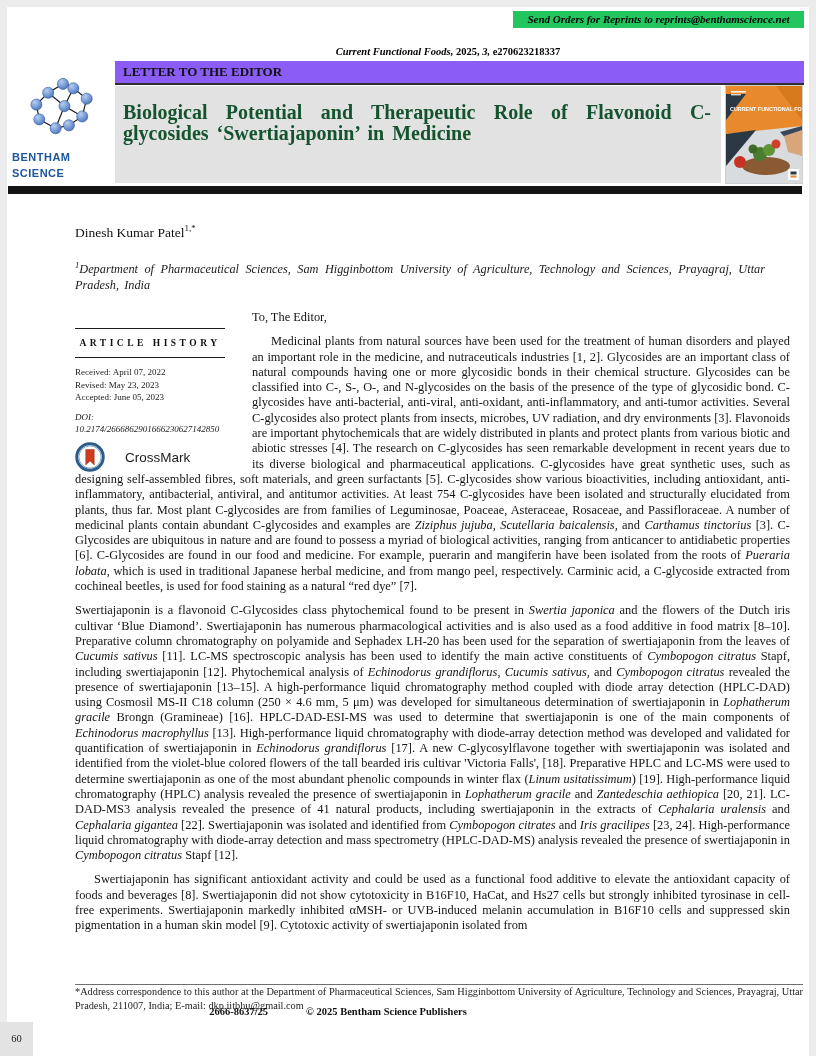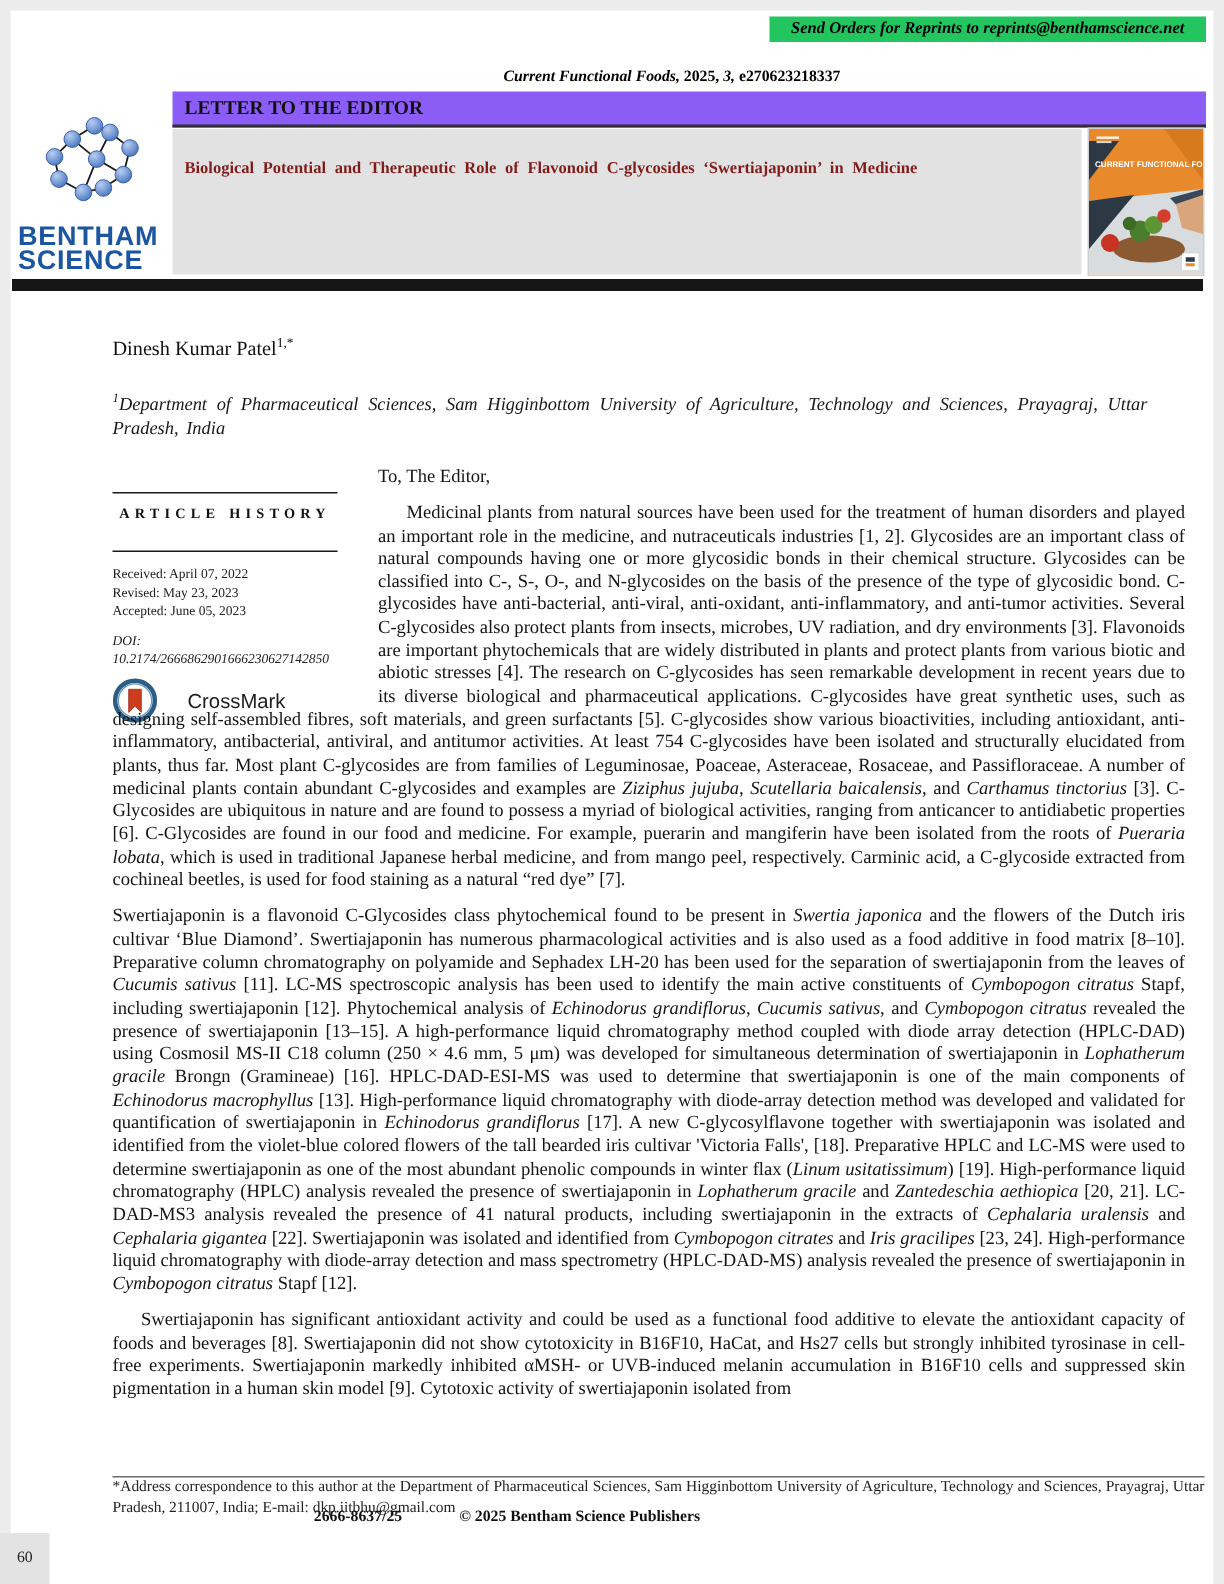--- a/index.html
+++ b/index.html
@@ -15,28 +15,28 @@
               background:#22c55e;font-weight:bold;font-style:italic;font-size:11px;
               text-align:center;line-height:17px;color:#000;}
   .citation{position:absolute;left:0;top:46px;width:896px;text-align:center;
             font-size:10.5px;font-weight:bold;color:#000;}
   .citation .it{font-style:italic;}
 
   .label-band{position:absolute;left:115px;top:61px;width:689px;height:22px;
               background:#8b5cf6;border-bottom:2.5px solid #2f2f2f;}
   .label-band .label{font-weight:bold;font-size:13px;line-height:22px;padding-left:8px;color:#111;}
   .title-band{position:absolute;left:115px;top:85.5px;width:606px;height:97px;background:#e2e2e2;}
-  .article-title{margin:0;padding:16px 10px 0 8px;font-size:11px;font-weight:bold;
-                 text-align:justify;word-spacing:3px;line-height:21px;color:#7f1d1d;}
+  .article-title{margin:0;padding:16px 10px 0 8px;font-size:20px;font-weight:bold;
+                 text-align:justify;word-spacing:3px;line-height:21px;color:#14532d;}
 
   
   .logo-wrap{position:absolute;left:12px;top:76px;width:100px;}
   .logo-mol{display:block;margin-left:14px;}
   .logo-text{font-family:"Liberation Sans", sans-serif;font-weight:bold;color:#1c56a0;
-             font-size:18px;line-height:15.5px;letter-spacing:0.5px;margin-top:2px;}
+             font-size:11px;line-height:15.5px;letter-spacing:0.5px;margin-top:2px;}
 
   
   .cover{position:absolute;left:726px;top:85.5px;width:76px;height:97px;box-shadow:0 0 0 1px #cfcfcf;}
 
   .black-bar{position:absolute;left:8px;top:186px;width:794px;height:8px;background:#151515;}
 
   
   .author-line{position:absolute;left:75px;top:223px;font-size:13.5px;color:#111;}
   .author-line sup{font-size:9px;}
   .affiliation{position:absolute;left:75px;top:258px;width:690px;font-style:italic;
@@ -47,21 +47,21 @@
   .body-text{position:absolute;left:75px;top:310px;width:727px;font-size:12.4px;
              line-height:15.3px;text-align:justify;color:#141414;}
   .body-text p{margin:0 12px 9px 0;}
   .body-text p.indent{text-indent:19px;}
   .salutation{margin:0 0 4px 0;}
   .left-float{float:left;width:167px;height:160px;margin-right:10px;}
 
   .article-history{margin-top:18px;width:150px;border-top:1.5px solid #1a1a1a;
                    font-family:"Liberation Serif", serif;text-align:left;}
   .ah-heading{text-align:center;font-size:9.5px;font-weight:bold;letter-spacing:3.5px;
-              padding:7px 0 16px 0;border-bottom:1.5px solid #1a1a1a;color:#111;}
+              padding:7px 0 6px 0;border-bottom:1.5px solid #1a1a1a;color:#111;}
   .ah-dates{margin-top:8px;font-size:9px;line-height:12.3px;color:#222;}
   .ah-doi{margin-top:9px;font-size:9px;font-style:italic;line-height:11.5px;color:#222;}
   .crossmark{margin-top:7px;display:flex;align-items:center;}
   .crossmark-label{font-family:"Liberation Sans", sans-serif;font-size:13.5px;color:#1c1c1c;margin-left:20px;}
 
   
   .footnote{position:absolute;left:75px;top:984px;width:728px;border-top:1.2px solid #6e6e6e;
             padding-top:0;font-size:10.3px;line-height:13.5px;text-align:justify;color:#222;}
   .footer-line{position:absolute;left:0;top:1006px;width:676px;text-align:center;
                font-size:10.5px;font-weight:bold;color:#111;}

